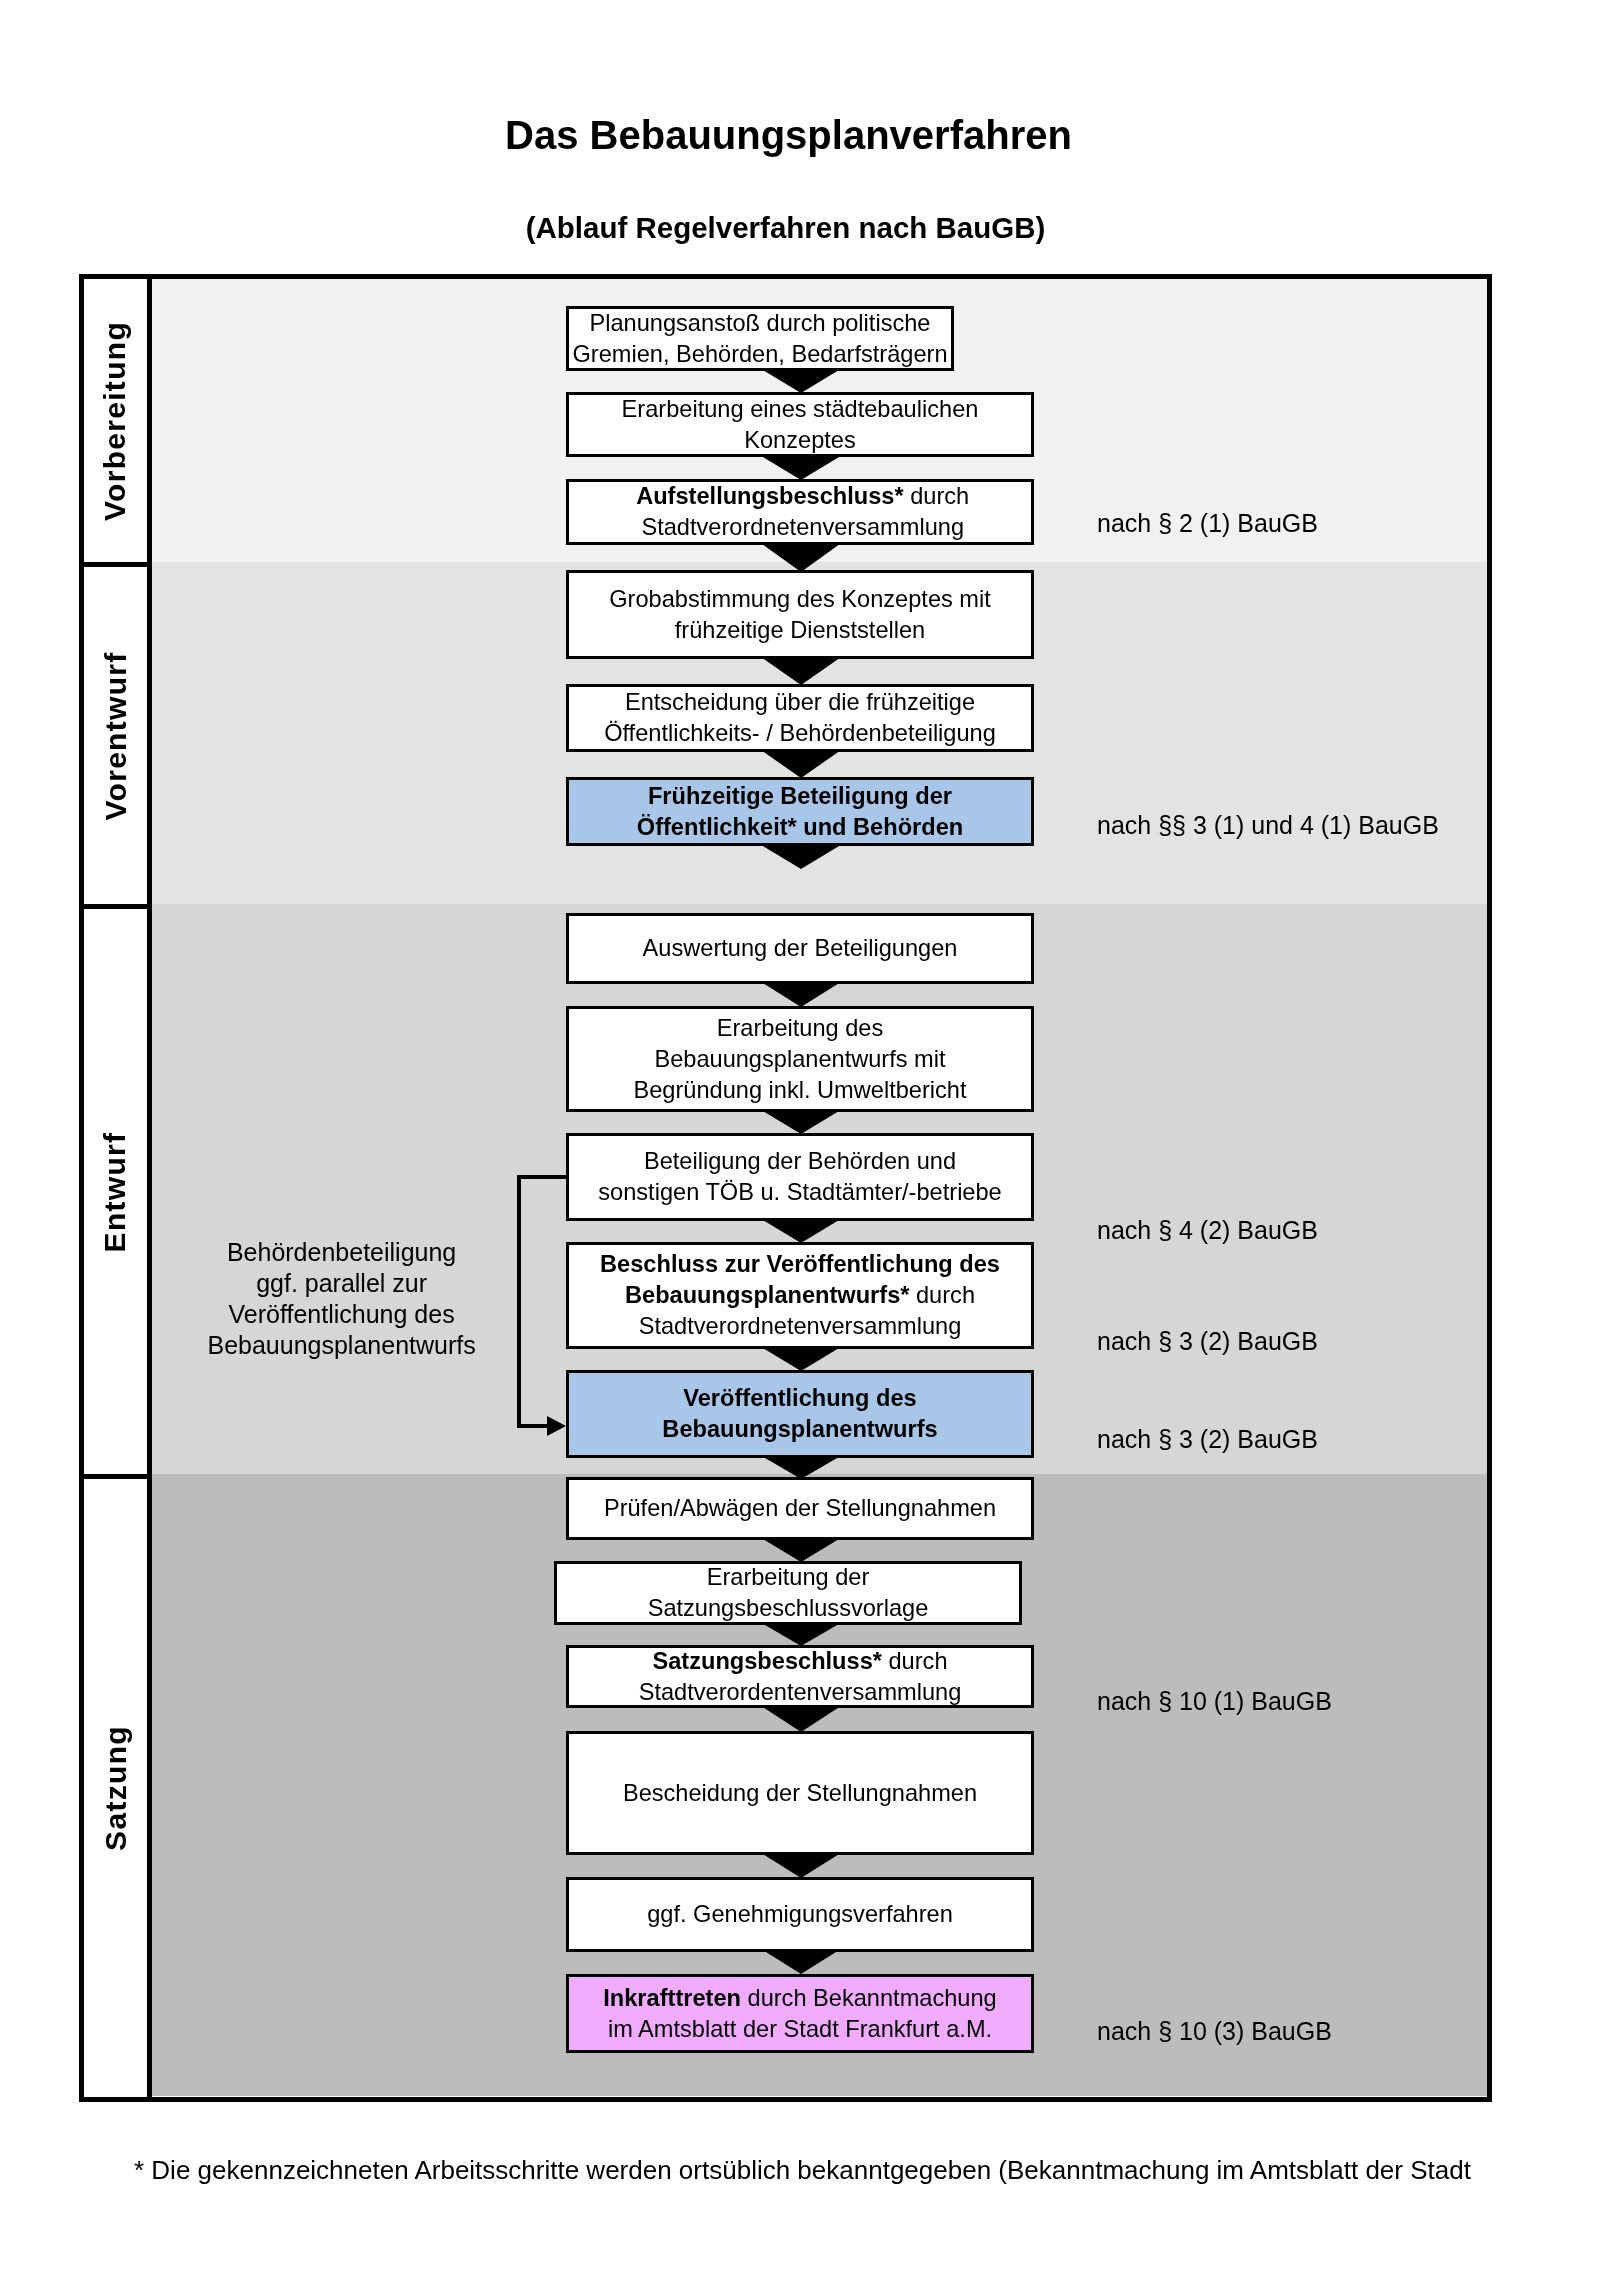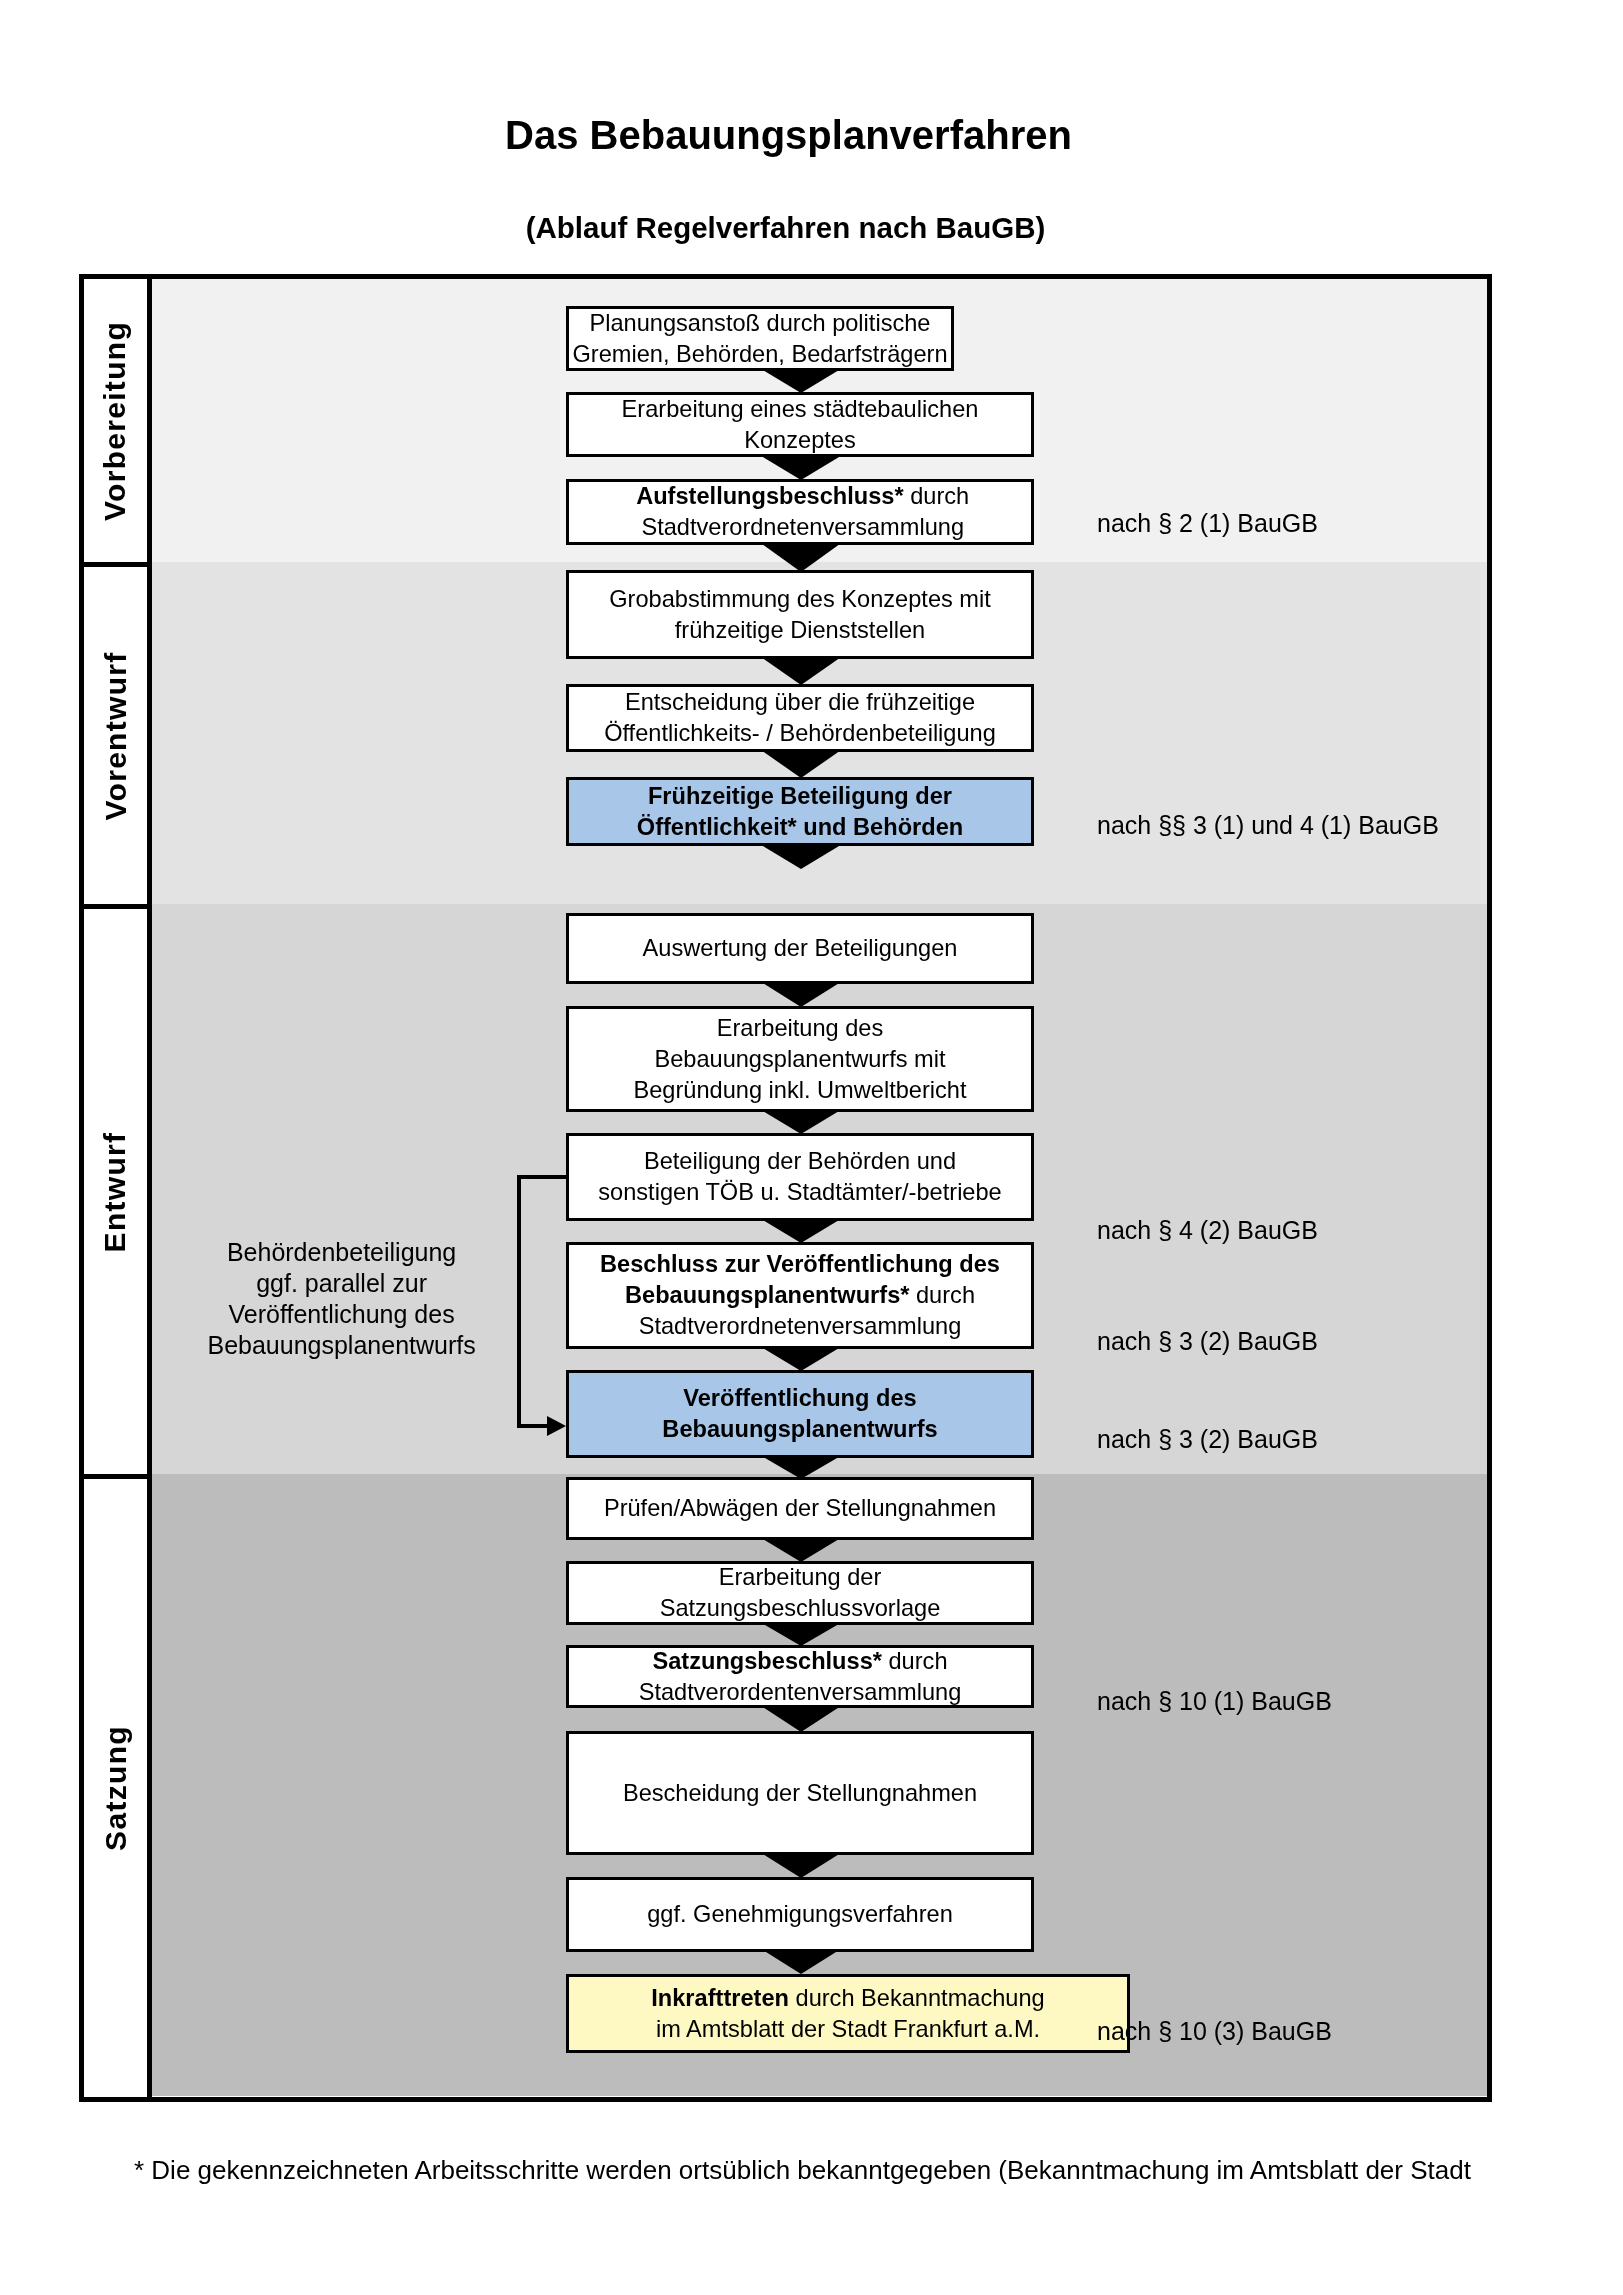--- a/index.html
+++ b/index.html
@@ -124,35 +124,35 @@
           <div class="fline"><span class="b">Bebauungsplanentwurfs*</span><span> durch</span></div>
           <div class="fline"><span>Stadtverordnetenversammlung</span></div>
         </div>
         <div class="fbox" style="left: 414px; top: 1091px; width: 468px; height: 88px; background: rgb(167, 198, 232);">
           <div class="fline"><span class="b">Veröffentlichung des</span></div>
           <div class="fline"><span class="b">Bebauungsplanentwurfs</span></div>
         </div>
         <div class="fbox" style="left: 414px; top: 1198px; width: 468px; height: 63px;">
           <div class="fline"><span>Prüfen/Abwägen der Stellungnahmen</span></div>
         </div>
-        <div class="fbox" style="left: 414px; top: 1282px; width: 468px; height: 64px;">
+        <div class="fbox" style="left: 402px; top: 1282px; width: 468px; height: 64px;">
           <div class="fline"><span>Erarbeitung der</span></div>
           <div class="fline"><span>Satzungsbeschlussvorlage</span></div>
         </div>
         <div class="fbox" style="left: 414px; top: 1366px; width: 468px; height: 63px;">
           <div class="fline"><span class="b">Satzungsbeschluss*</span><span> durch</span></div>
           <div class="fline"><span>Stadtverordentenversammlung</span></div>
         </div>
         <div class="fbox" style="left: 414px; top: 1452px; width: 468px; height: 124px;">
           <div class="fline"><span>Bescheidung der Stellungnahmen</span></div>
         </div>
         <div class="fbox" style="left: 414px; top: 1598px; width: 468px; height: 75px;">
           <div class="fline"><span>ggf. Genehmigungsverfahren</span></div>
         </div>
-        <div class="fbox" style="left: 414px; top: 1695px; width: 564px; height: 79px; background: #fef9c3;">
+        <div class="fbox" style="left: 414px; top: 1695px; width: 468px; height: 79px; background: #f0abfc;">
           <div class="fline"><span class="b">Inkrafttreten</span><span> durch Bekanntmachung</span></div>
           <div class="fline"><span>im Amtsblatt der Stadt Frankfurt a.M.</span></div>
         </div>
         <div class="ref" style="left: 945px; top: 230px;">nach § 2 (1) BauGB</div>
         <div class="ref" style="left: 945px; top: 532px;">nach §§ 3 (1) und 4 (1) BauGB</div>
         <div class="ref" style="left: 945px; top: 937px;">nach § 4 (2) BauGB</div>
         <div class="ref" style="left: 945px; top: 1048px;">nach § 3 (2) BauGB</div>
         <div class="ref" style="left: 945px; top: 1146px;">nach § 3 (2) BauGB</div>
         <div class="ref" style="left: 945px; top: 1408px;">nach § 10 (1) BauGB</div>
         <div class="ref" style="left: 945px; top: 1738px;">nach § 10 (3) BauGB</div>

